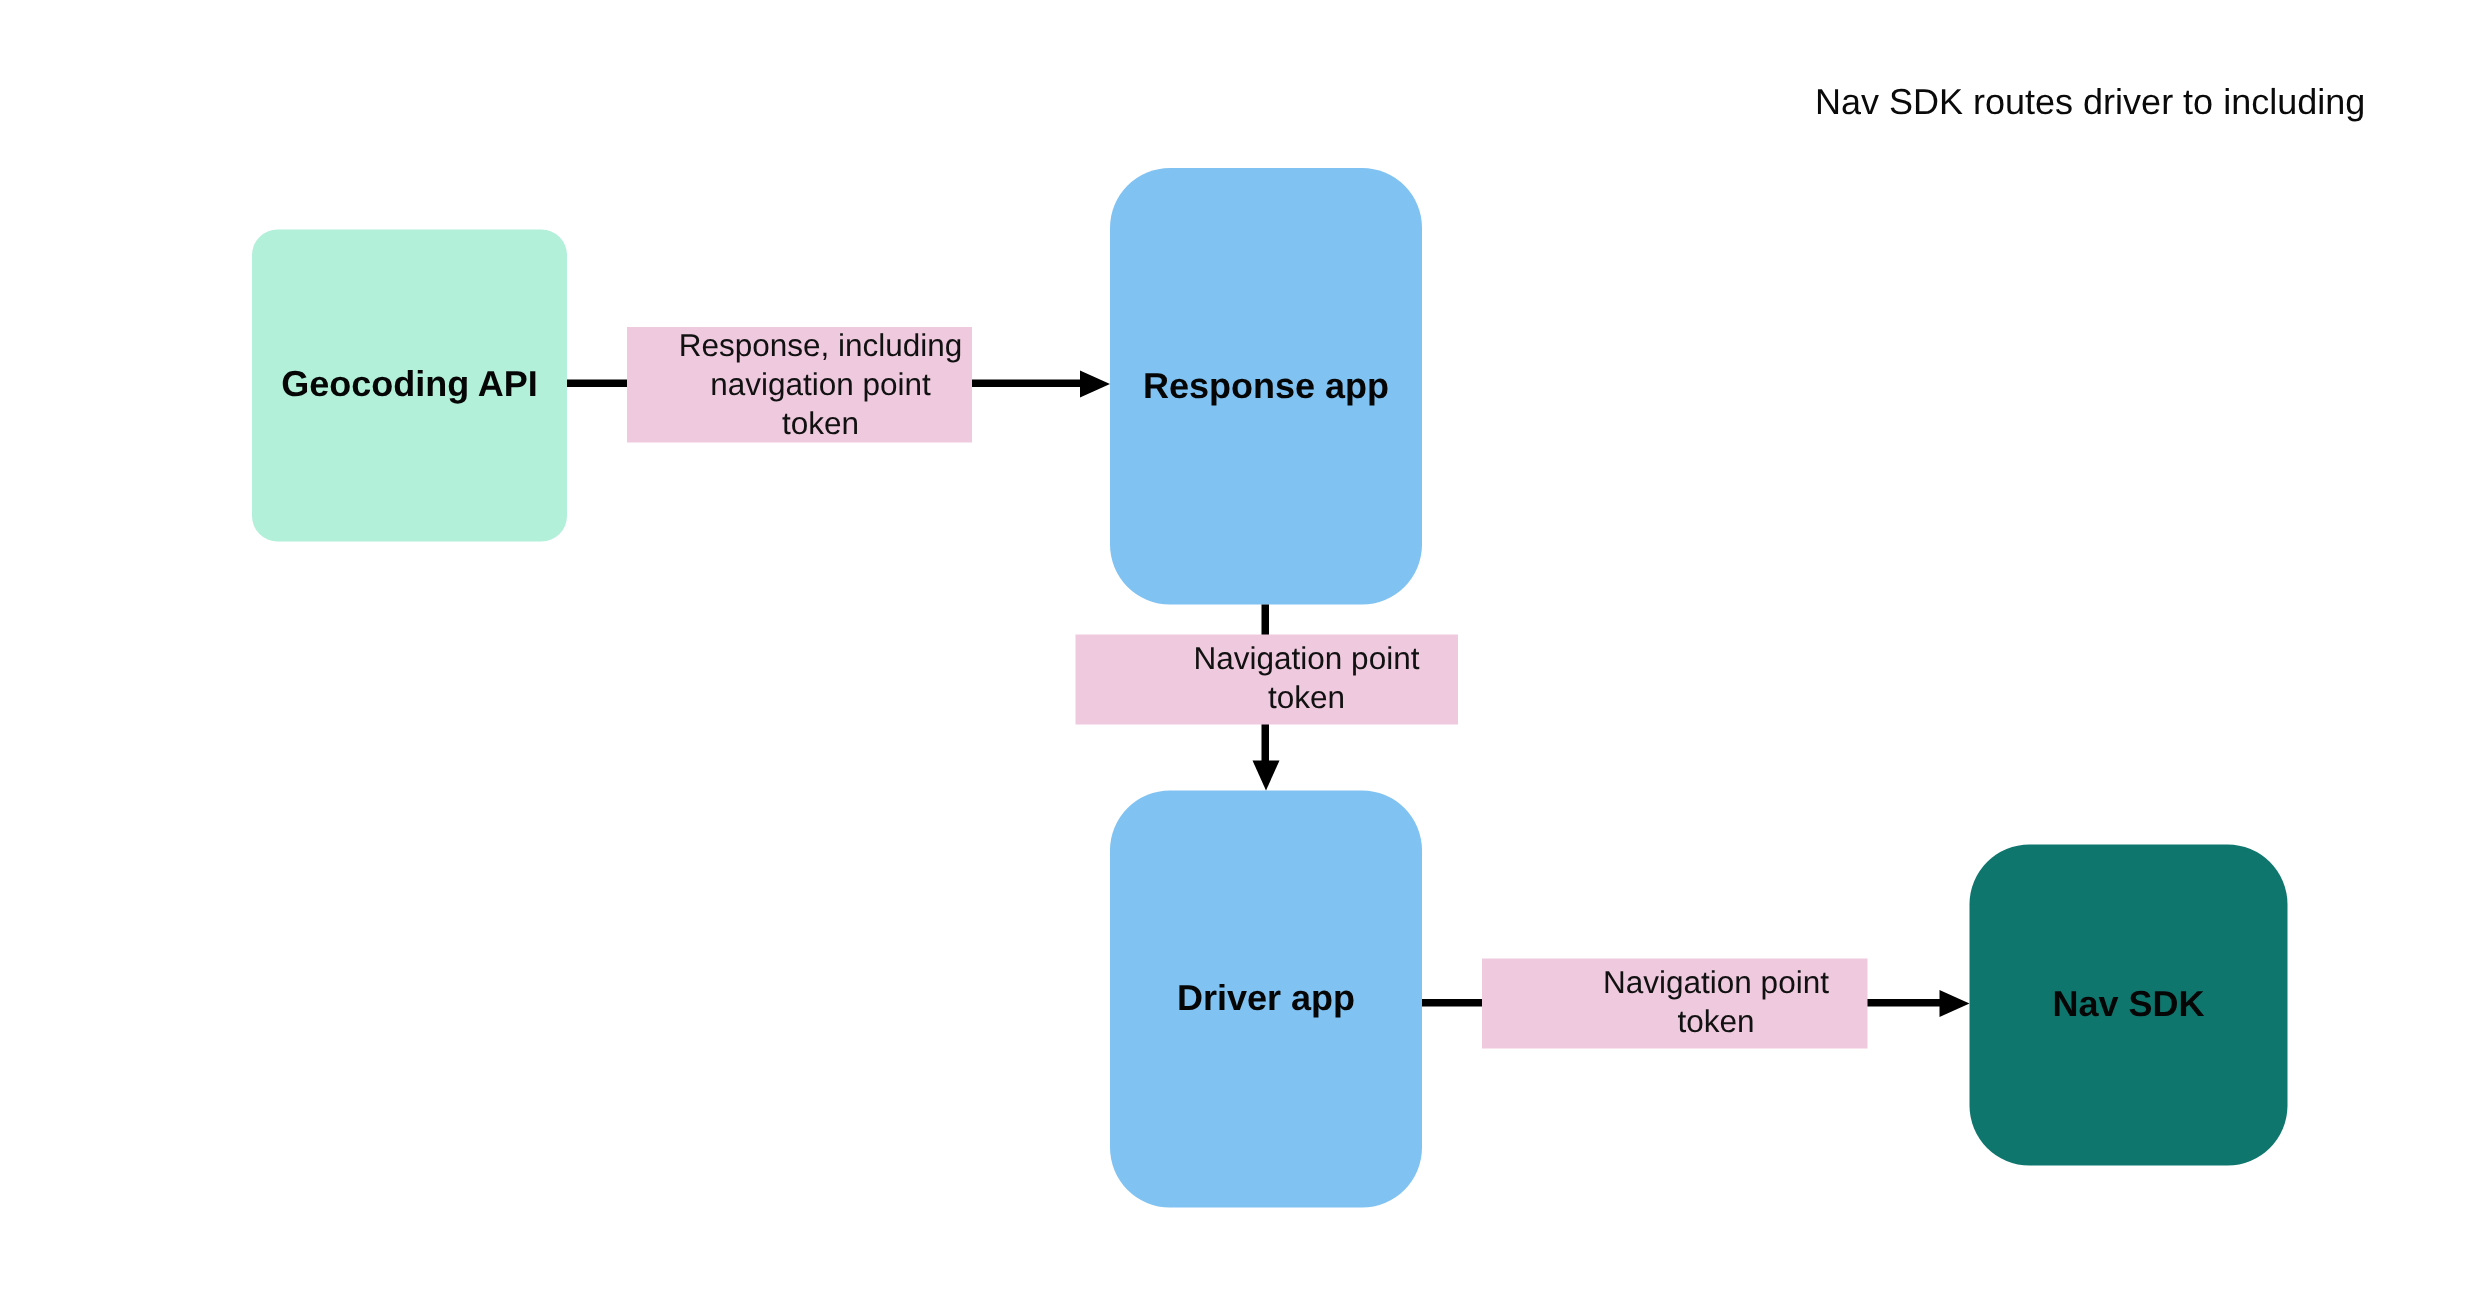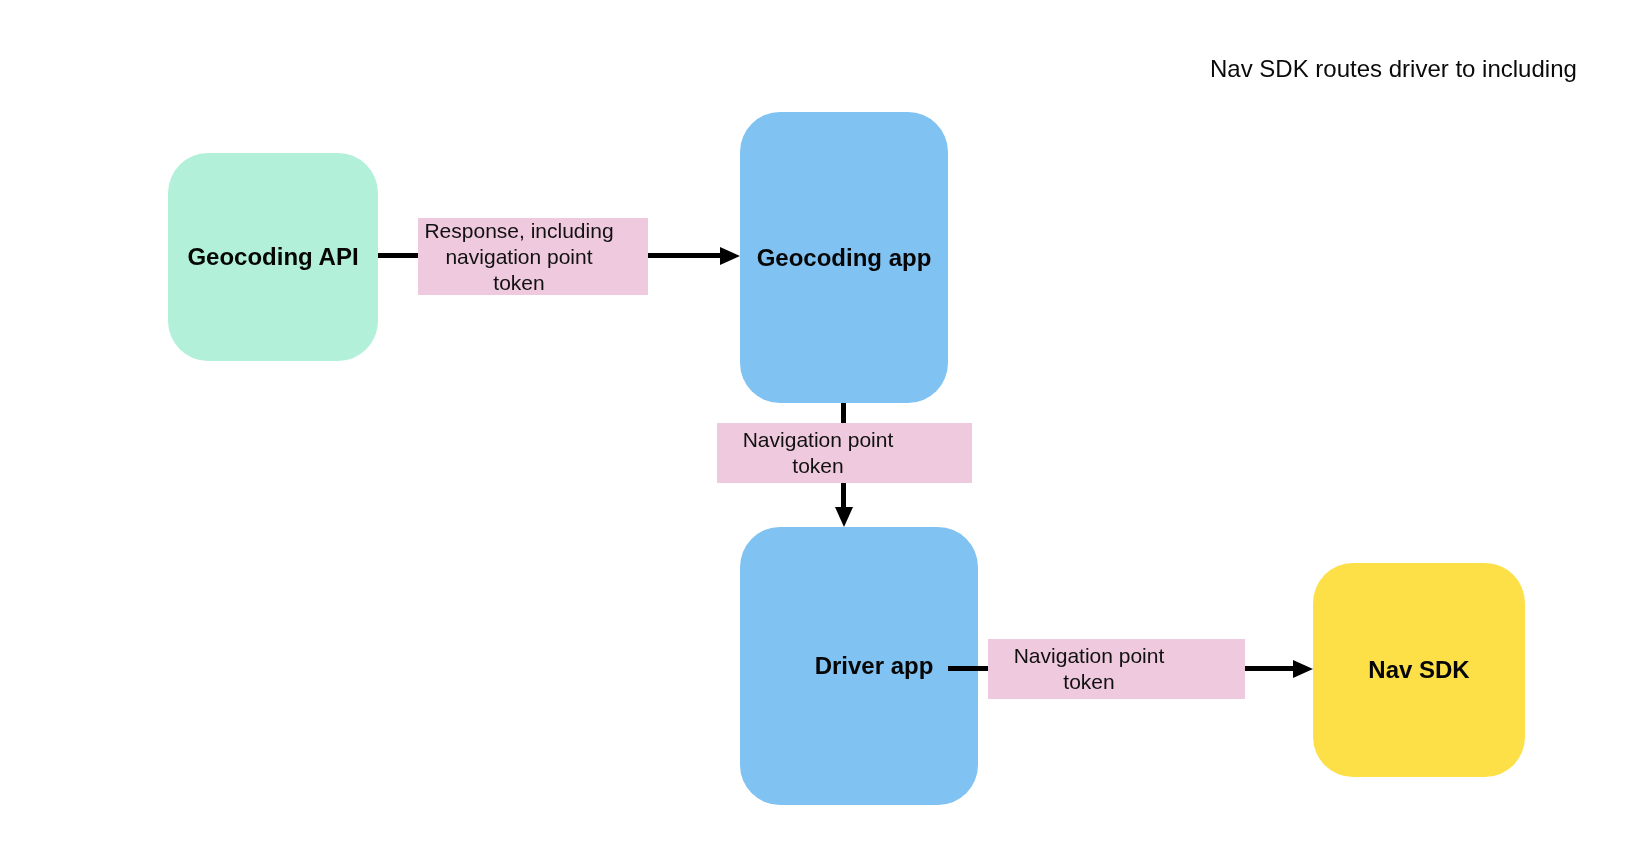--- a/index.html
+++ b/index.html
@@ -33,21 +33,21 @@
     justify-content: center;
     text-align: center;
     font-size: 24px;
     font-weight: 700;
     color: #060606;
   }
   .edge-label {
     position: absolute;
     display: flex;
     align-items: center;
-    justify-content: flex-start;
+    justify-content: flex-end;
     text-align: center;
     font-size: 21px;
     font-weight: 400;
     line-height: 26px;
     color: #111111;
     z-index: 2;
   }
   .edge-label .edge-label-text {
     max-width: 202px;
   }
@@ -113,26 +113,26 @@
   <div class="edge-label" id="edge2-label" style="background: rgb(239, 201, 222);">
     <span class="edge-label-text">Navigation point token</span>
   </div>
 
   <div class="edge-line" id="edge3-line" style="background: rgb(0, 0, 0);"></div>
   <div class="arrow-head right" id="edge3-head"></div>
   <div class="edge-label" id="edge3-label" style="background: rgb(239, 201, 222);">
     <span class="edge-label-text">Navigation point token</span>
   </div>
 
-  <div class="node" id="node-geocoding" style="background: rgb(178, 240, 218);">
+  <div class="node" id="node-geocoding" style="background: rgb(178, 240, 218); border-radius: 17px;">
     <span>Geocoding API</span>
   </div>
   <div class="node" id="node-consumer" style="background: rgb(128, 194, 241);">
-    <span>Geocoding app</span>
+    <span>Response app</span>
   </div>
-  <div class="node" id="node-driver" style="background: rgb(128, 194, 241); padding-left: 30px;">
+  <div class="node" id="node-driver" style="background: rgb(128, 194, 241);">
     <span>Driver app</span>
   </div>
-  <div class="node" id="node-navsdk" style="background: #fde047;">
+  <div class="node" id="node-navsdk" style="background: #0f766e;">
     <span>Nav SDK</span>
   </div>
 
 </div>
 
 </body></html>

